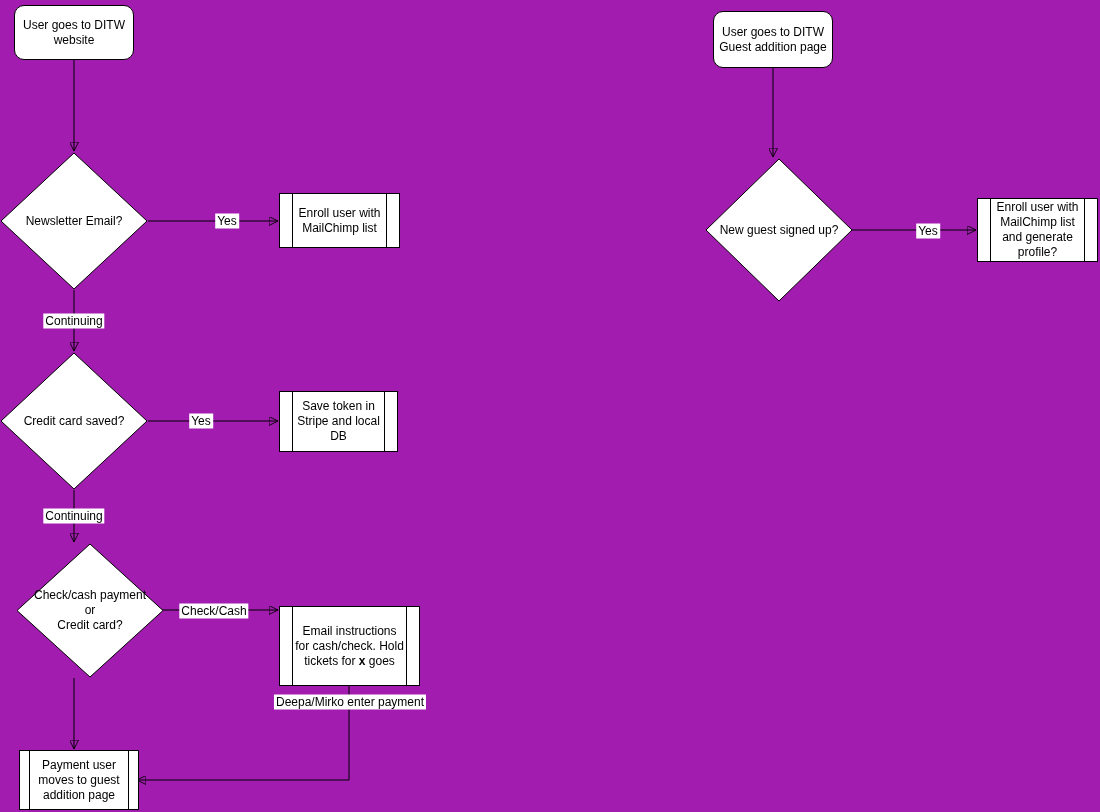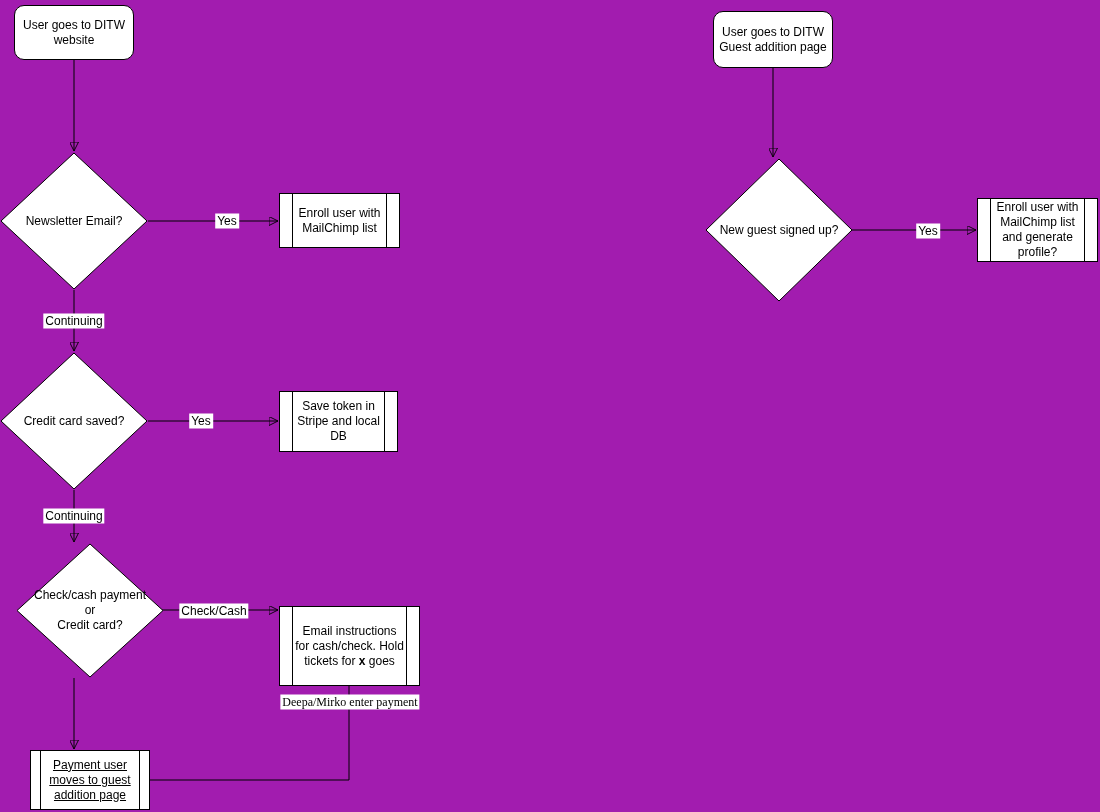--- a/index.html
+++ b/index.html
@@ -142,23 +142,23 @@
   <div class="edge-label" style="left:214px; top:611px;">Check/Cash</div>
 
   <div class="node" style="left:279px; top:570px; width:141px; height:80px;margin-top:36px;">
     <div class="pp-bar left"></div>
     <div class="pp-bar right"></div>
     <span><span>Email instructions
 for cash/check. Hold
 tickets for </span><span class="bold">x</span><span> goes</span></span>
   </div>
 
-  <div class="edge-label" style="left:350px; top:702px;font-family:Liberation Serif, serif;">Deepa/Mirko enter payment</div>
+  <div class="edge-label" style="left:350px; top:702px;">Deepa/Mirko enter payment</div>
 
-  <div class="node" style="left:30px; top:750px; width:120px; height:60px;text-decoration:underline;">
+  <div class="node" style="left:19px; top:750px; width:120px; height:60px;">
     <div class="pp-bar left" style="left:9px;"></div>
     <div class="pp-bar right" style="right:9px;"></div>
     <span>Payment user
 moves to guest
 addition page</span>
   </div>
 
   <div class="node rounded" style="left:713px; top:11px; width:120px; height:57px;">
     <span>User goes to DITW
 Guest addition page</span>

